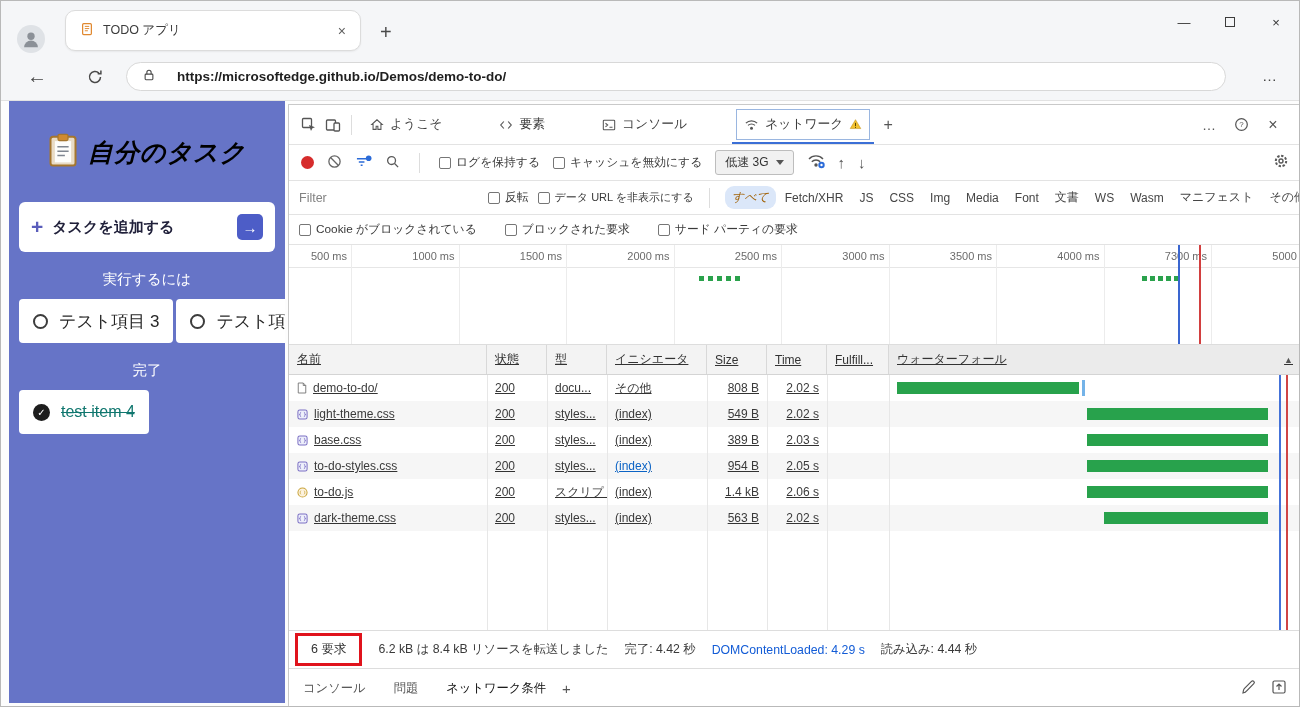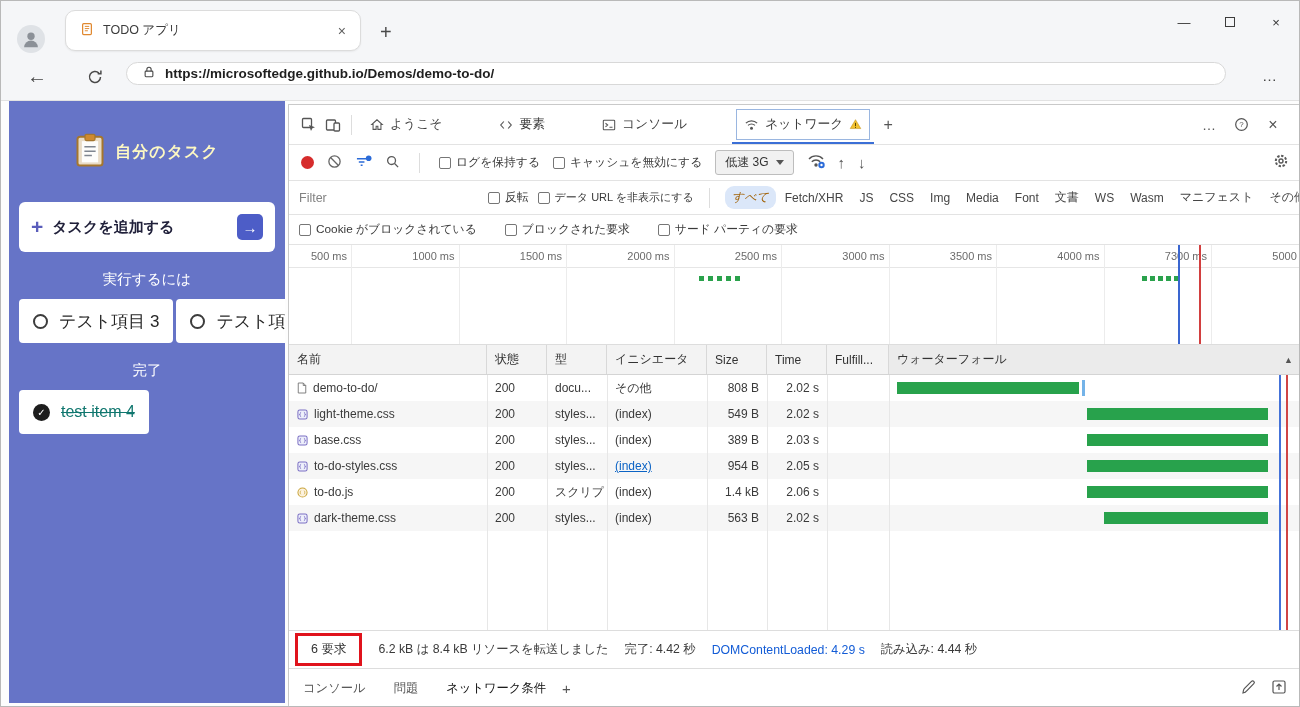--- a/index.html
+++ b/index.html
@@ -14,28 +14,28 @@
   .tab-close { font-size:14px; color:#5f5f5f; padding:0 4px; cursor:default; }
   .new-tab { position:absolute; left:379px; top:20px; font-size:20px; color:#4a4a4a; }
   .win-controls { position:absolute; right:0; top:0; height:42px; display:flex; }
   .win-btn { width:46px; display:flex; align-items:center; justify-content:center; font-size:13px; color:#333; }
   .maxbox { width:10px; height:10px; border:1.2px solid #3c3c3c; display:inline-block; }
 
   
   .navbar { position:absolute; left:0; top:55px; width:100%; height:45px; background:#f5f6f8; border-bottom:1px solid #e2e2e2; }
   .nav-back { position:absolute; left:26px; top:9px; font-size:20px; color:#454545; }
   .nav-refresh { position:absolute; left:86px; top:13px; }
-  .urlbar { position:absolute; left:125px; top:6px; width:1100px; height:23px; background:#fff; border:1px solid #d8d8d8; border-radius:17px; display:flex; align-items:center; padding:0 16px; gap:10px; }
+  .urlbar { position:absolute; left:125px; top:6px; width:1100px; height:29px; background:#fff; border:1px solid #d8d8d8; border-radius:17px; display:flex; align-items:center; padding:0 16px; gap:22px; }
   .url-text { font-size:13.5px; font-weight:700; color:#1f1f1f; white-space:nowrap; overflow:hidden; }
   .nav-more { position:absolute; right:22px; top:11px; font-size:15px; color:#444; }
 
   
   .todo { position:absolute; left:8px; top:100px; width:276px; height:602px; background:#6674c7; overflow:hidden; }
   .todo-header { display:flex; align-items:center; justify-content:center; gap:10px; margin-top:32px; }
-  .todo-title { font-size:16px; font-weight:700; color:#fef9c3; letter-spacing:1px; white-space:nowrap; }
+  .todo-title { font-size:25px; font-weight:700; color:#000000; letter-spacing:1px; white-space:nowrap;font-style:italic; }
   .add-card { margin:30px 10px 0; background:#fff; border-radius:6px; height:50px; display:flex; align-items:center; padding:0 12px; gap:9px; }
   .add-plus { color:#5a5dbb; font-size:21px; font-weight:700; }
   .add-label { font-size:15px; font-weight:700; color:#20203a; white-space:nowrap; }
   .add-go { margin-left:auto; width:26px; height:26px; border-radius:5px; background:#4d5dc7; color:#fff; display:flex; align-items:center; justify-content:center; font-size:15px; }
   .section-label { text-align:center; color:#fff; font-size:14.5px; margin:18px 0 10px; }
   .task-list { margin:0 10px; display:flex; flex-direction:row; gap:3px; }
   .task-item { background:#fff; border-radius:4px; height:44px; display:flex; align-items:center; padding:0 14px; gap:11px; }
   .task-circle { width:15px; height:15px; border:2px solid #3c3c3c; border-radius:50%; flex:none; }
   .task-text { font-size:17px; color:#262626; white-space:nowrap; }
   .done-circle { width:17px; height:17px; border-radius:50%; background:#1d1d1d; color:#fff; font-size:10px; display:flex; align-items:center; justify-content:center; flex:none; }
@@ -71,21 +71,21 @@
   .dt-cookiebar { height:30px; flex:none; display:flex; align-items:center; gap:28px; padding:0 10px; border-bottom:1px solid #e3e3e3; overflow:hidden; }
 
   .dt-overview { height:100px; flex:none; position:relative; border-bottom:1px solid #ddd; overflow:hidden; }
   .ov-label { position:absolute; top:5px; font-size:11px; color:#6b6b6b; transform:translateX(calc(-100% - 4px)); white-space:nowrap; }
   .ov-grid { position:absolute; top:0; bottom:0; width:1px; background:#ececec; }
   .ov-ruler-line { position:absolute; left:0; right:0; top:22px; height:1px; background:#e6e6e6; }
   .ov-dot { position:absolute; top:31px; width:5px; height:5px; background:#2aa24c; }
   .ov-vline { position:absolute; top:0; bottom:0; width:1.5px; }
 
   .dt-table { flex:1; position:relative; overflow:hidden; display:flex; flex-direction:column; }
-  .net-grid { display:grid; grid-template-columns:198px 60px 60px 100px 60px 60px 62px 1fr; }
+  .net-grid { display:grid; grid-template-columns:198px 60px 60px 100px 60px 60px 62px 1fr;text-decoration:underline; }
   .net-header { height:30px; background:#f3f3f3; border-bottom:1px solid #d4d4d4; flex:none; }
   .net-header .cell { display:flex; align-items:center; padding:0 8px; font-size:12px; color:#333; border-right:1px solid #d8d8d8; overflow:hidden; white-space:nowrap; }
   .net-header .cell.waterfall { background:#ebebeb; border-right:none; }
   .sort { margin-left:auto; font-size:9px; color:#555; }
   .net-body { flex:none; }
   .net-row { height:26px; }
   .net-row:nth-child(even) { background:#f6f6f6; }
   .net-row .cell { display:flex; align-items:center; padding:0 8px; font-size:12px; color:#3a3a3a; overflow:hidden; white-space:nowrap; }
   .name-cell { gap:6px; }
   .row-ic svg { display:block; }

